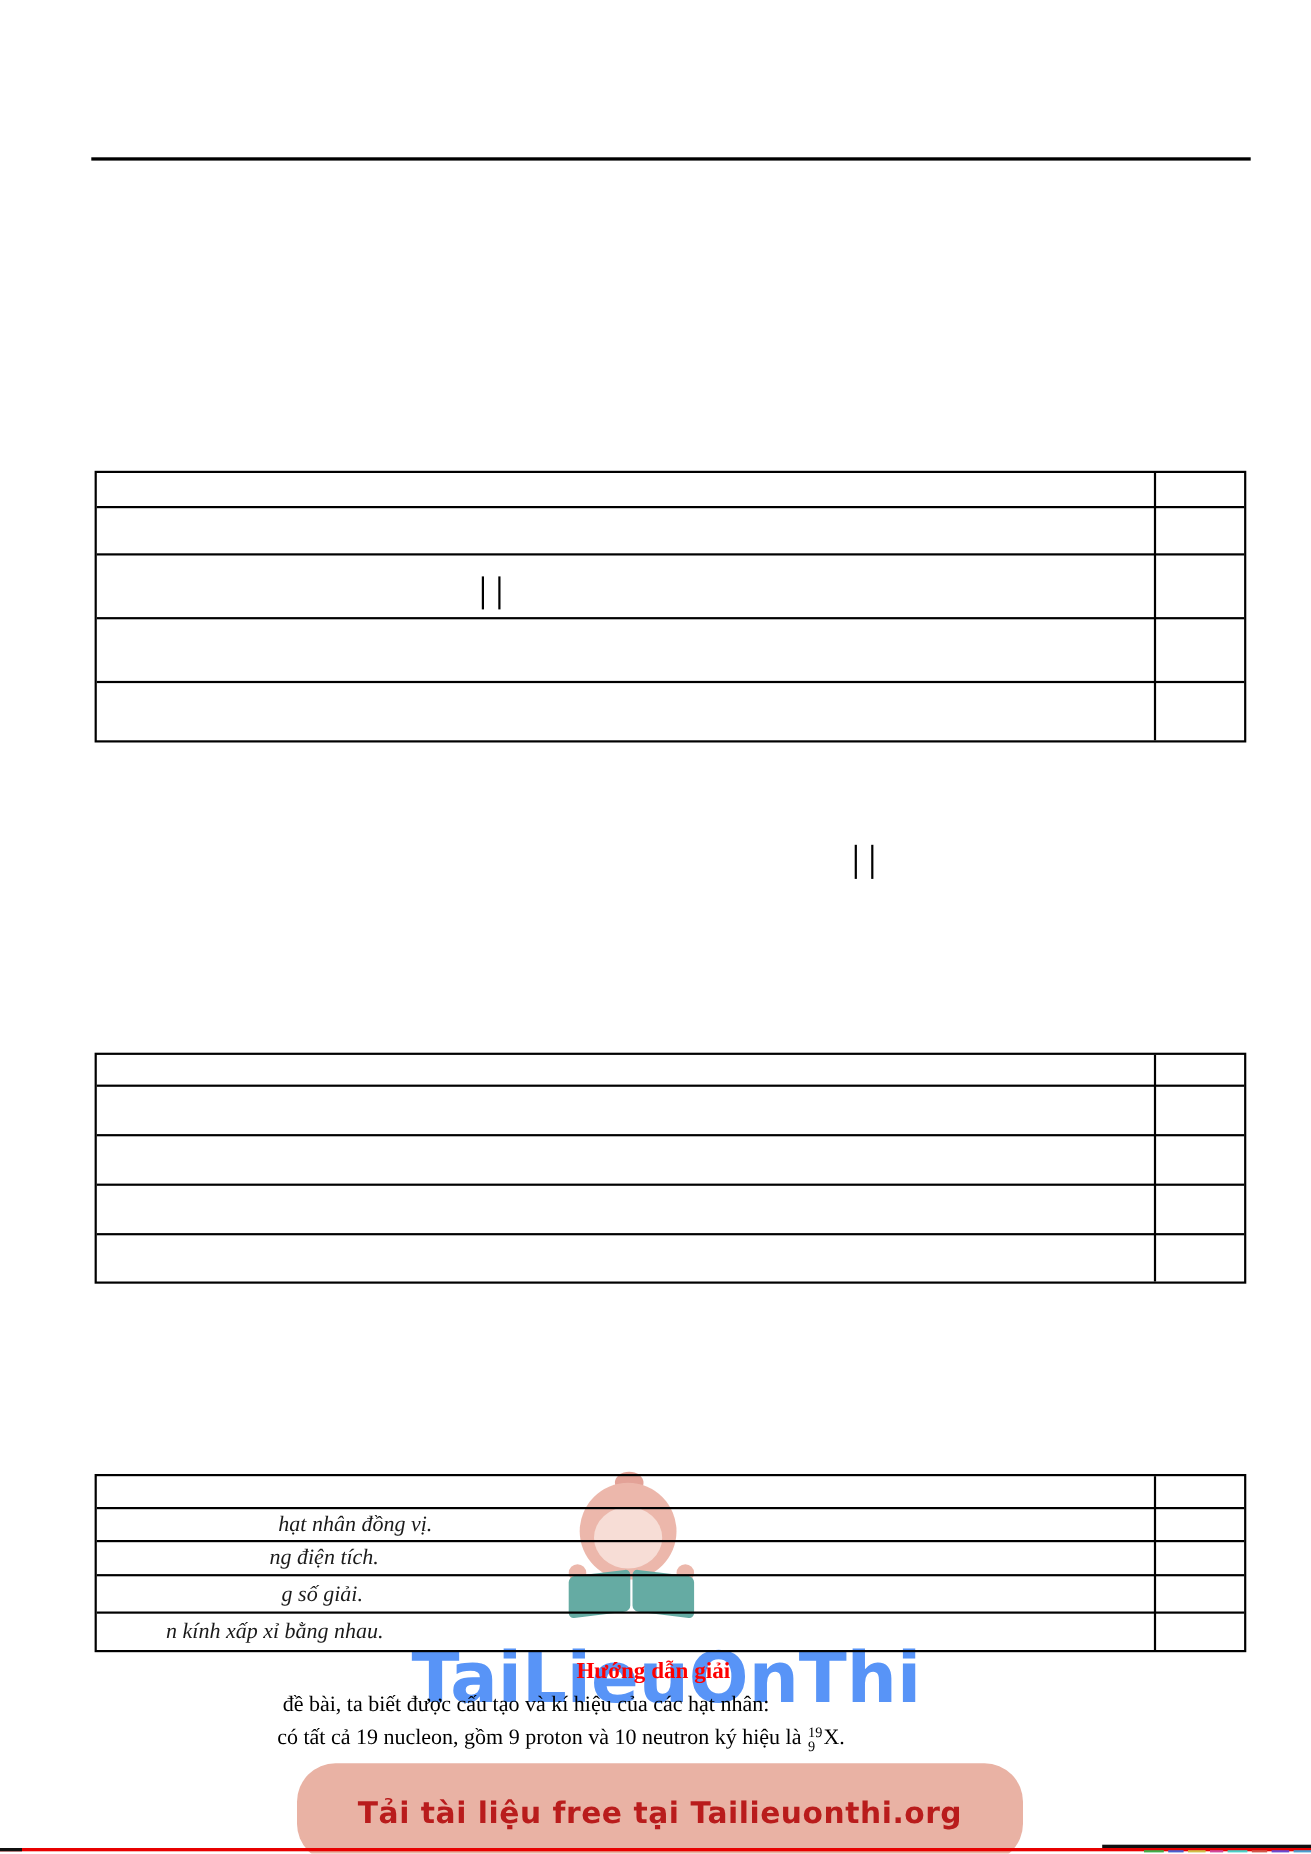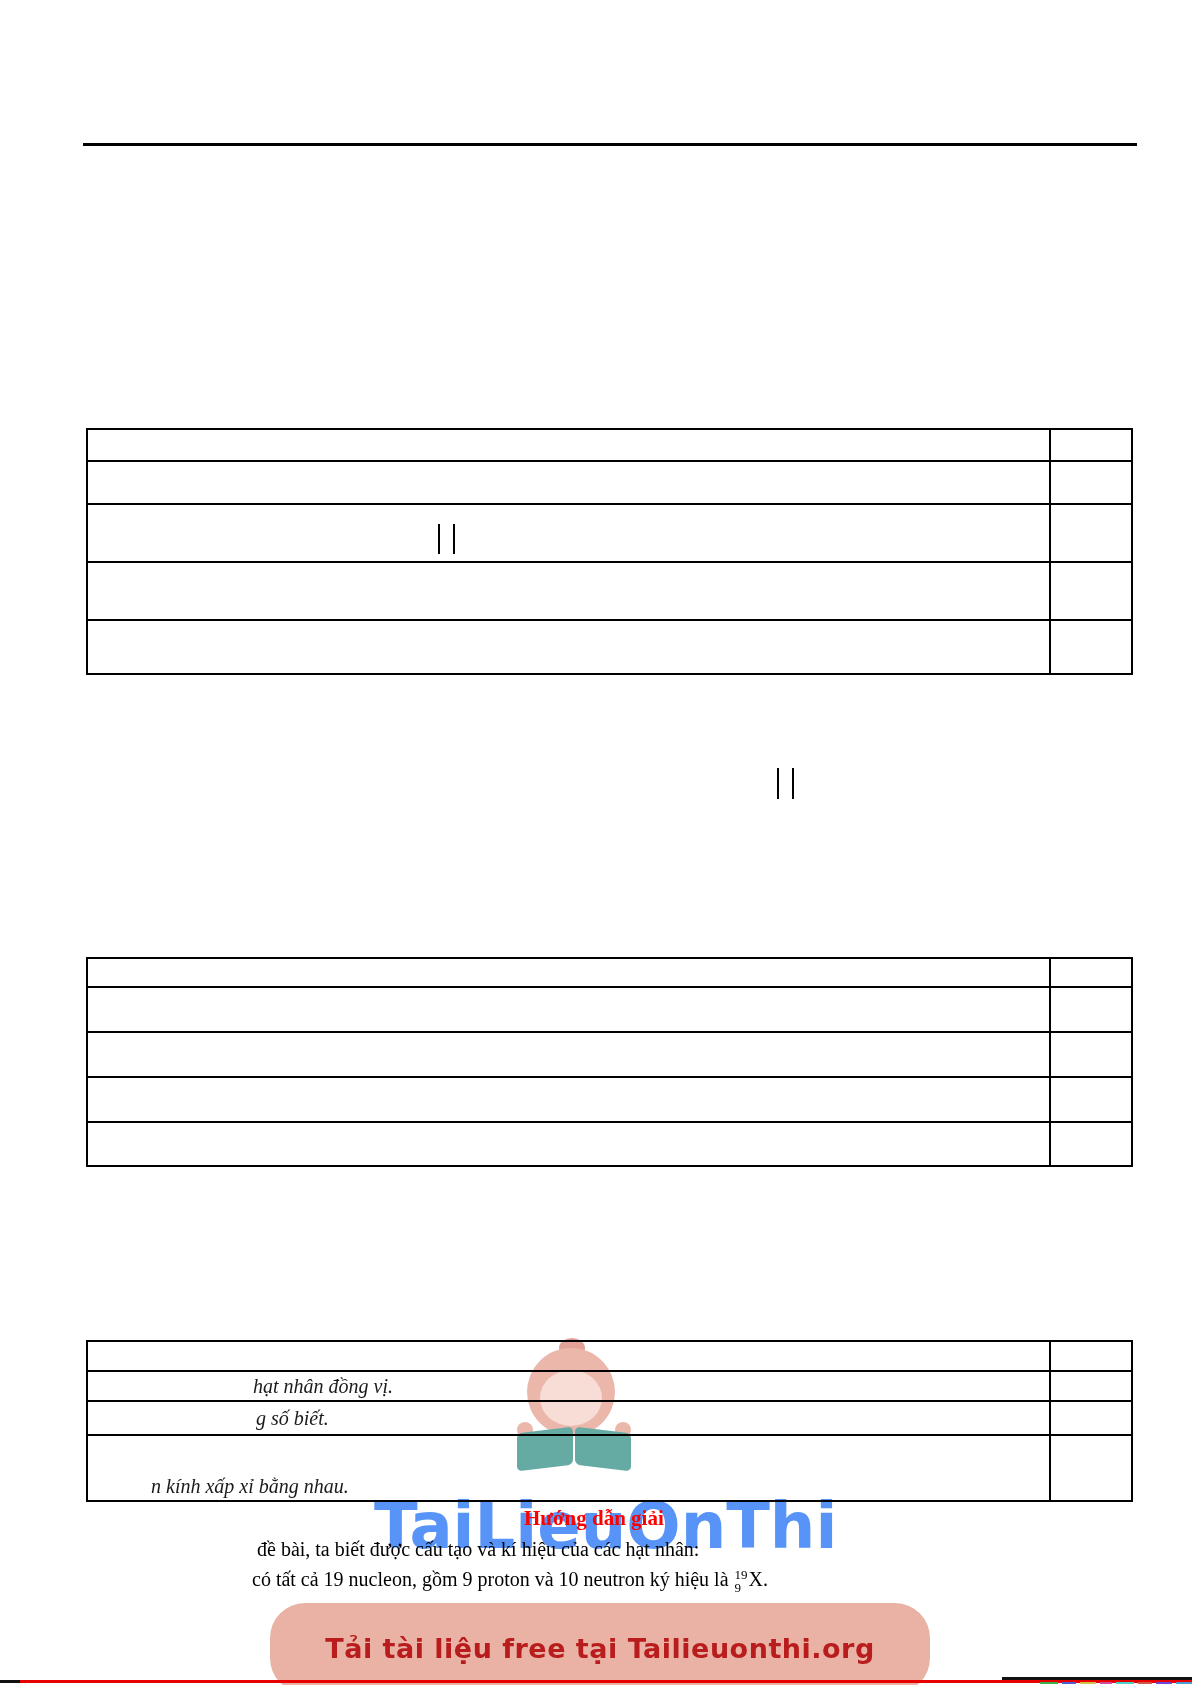--- a/index.html
+++ b/index.html
@@ -119,25 +119,28 @@
   <div class="trow" style="height:43px;"></div>
   <div class="trow last" style="height:42px;"></div>
   <div class="vdiv"></div>
 </div>
 
 <div class="qtable" style="top:1340px;height:162px;">
   <div class="trow" style="height:28px;"></div>
   <div class="trow" style="height:28px;">
     <span class="opt-text" style="padding-left:165px;line-height:28px;">hạt nhân đồng vị.</span>
   </div>
+  <div class="trow" style="height:29px;">
+    <span class="opt-text" style="padding-left:157px;line-height:29px;">ng điện tích.</span>
+  </div>
   <div class="trow" style="height:32px;">
-    <span class="opt-text" style="padding-left:168px;line-height:32px;">g số biết.</span>
+    <span class="opt-text" style="padding-left:168px;line-height:32px;">g số giải.</span>
   </div>
   <div class="trow last" style="height:33px;">
-    <span class="opt-text" style="padding-left:63px;line-height:33px;margin-top:34px;">n kính xấp xỉ bằng nhau.</span>
+    <span class="opt-text" style="padding-left:63px;line-height:33px;">n kính xấp xỉ bằng nhau.</span>
   </div>
   <div class="vdiv"></div>
 </div>
 
 <div class="sol-heading">Hướng dẫn giải</div>
 <div class="sol-line1">đề bài, ta biết được cấu tạo và kí hiệu của các hạt nhân:</div>
 <div class="sol-line2">
   <span>có tất cả 19 nucleon, gồm 9 proton và 10 neutron ký hiệu là</span>
   <span class="nuclide">
     <span>19</span>

